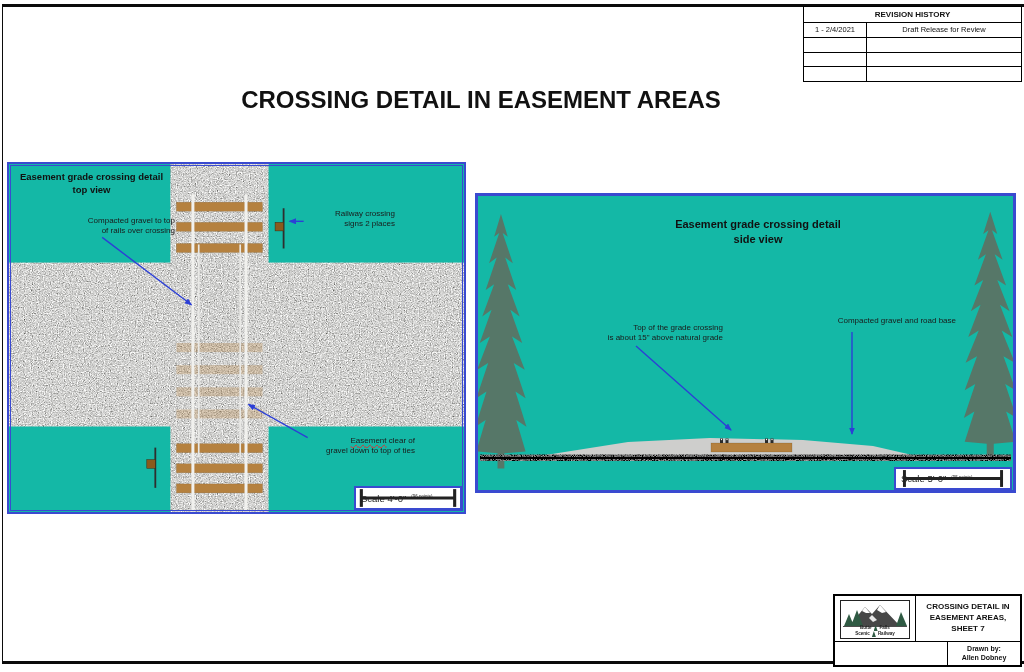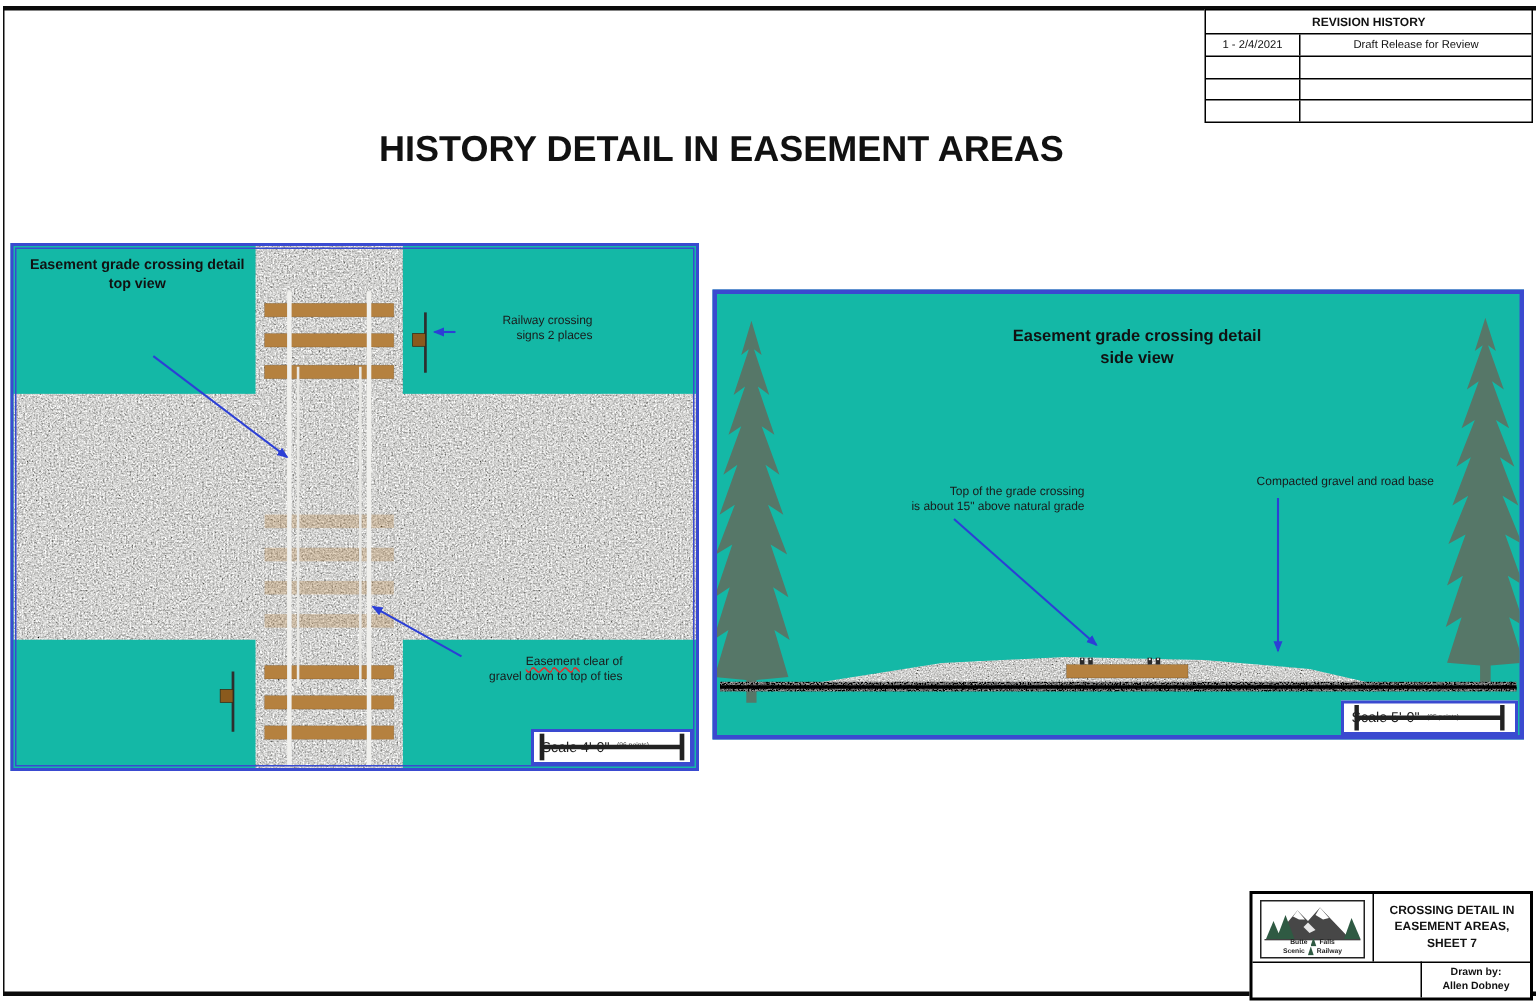--- a/index.html
+++ b/index.html
@@ -81,21 +81,21 @@
     <div class="rev-row">
       <div class="rev-c1"></div>
       <div class="rev-c2"></div>
     </div>
     <div class="rev-row">
       <div class="rev-c1"></div>
       <div class="rev-c2"></div>
     </div>
   </div>
 
-  <div id="main-title" class="abs">HISTORY DETAIL IN EASEMENT AREAS</div>
+  <div id="main-title" class="abs">CROSSING DETAIL IN EASEMENT AREAS</div>
 
   <div id="panel-top-view" class="abs panel">
     <svg viewBox="0 0 454 346" preserveAspectRatio="none">
       <defs>
         <filter id="gvL" x="-5%" y="-5%" width="110%" height="110%">
           <feTurbulence type="fractalNoise" baseFrequency="0.85" numOctaves="2" seed="11" stitchTiles="stitch"></feTurbulence>
           <feColorMatrix type="matrix" values="0.33 0.33 0.33 0 0  0.33 0.33 0.33 0 0  0.33 0.33 0.33 0 0  0 0 0 0 1"></feColorMatrix>
           <feComponentTransfer>
             <feFuncR type="linear" slope="2.2" intercept="-0.45"></feFuncR>
             <feFuncG type="linear" slope="2.2" intercept="-0.45"></feFuncG>
@@ -144,20 +144,22 @@
       </g>
 
       <g stroke="#2c3fd6" stroke-width="1.4" fill="none">
         <line x1="93" y1="73" x2="182" y2="140" marker-end="url(#ahL)"></line>
         <line x1="294" y1="57" x2="280" y2="57" marker-end="url(#ahL)"></line>
         <line x1="298" y1="272" x2="239" y2="239" marker-end="url(#ahL)"></line>
       </g>
     </svg>
     <div id="tv-title" class="abs panel-title ml">Easement grade crossing detail
 top view</div>
+    <div id="tv-ann-compacted" class="abs ann ml">Compacted gravel to top
+of rails over crossing</div>
     <div id="tv-ann-signs" class="abs ann ml">Railway crossing
 signs 2 places</div>
     <div id="tv-ann-flangeway" class="abs ann"><span class="squig ml">Easement</span><span class="ml"> clear of
 gravel down to top of ties</span></div>
     <div id="tv-scale" class="abs scale-box">
       <span class="scale-label">Scale 4'-0"</span>
       <span class="ruler-wrap">
         <svg width="46" height="9" viewBox="0 0 46 9">
           <line x1="2" y1="4.5" x2="44" y2="4.5" stroke="#222" stroke-width="1.4"></line>
           <line x1="2" y1="0.5" x2="2" y2="8.5" stroke="#222" stroke-width="1.4"></line>

